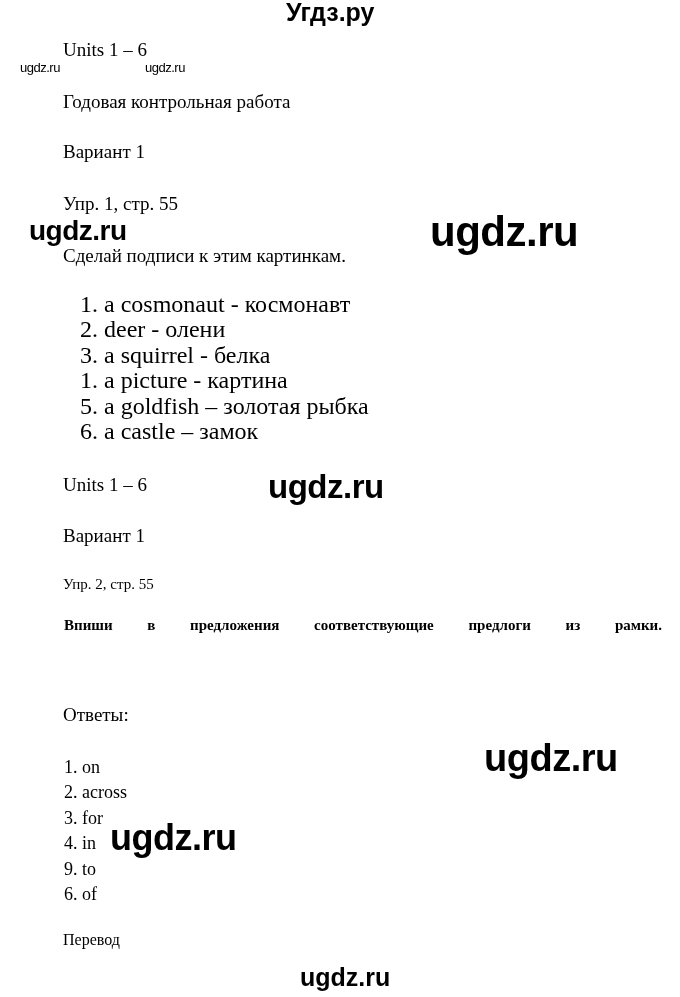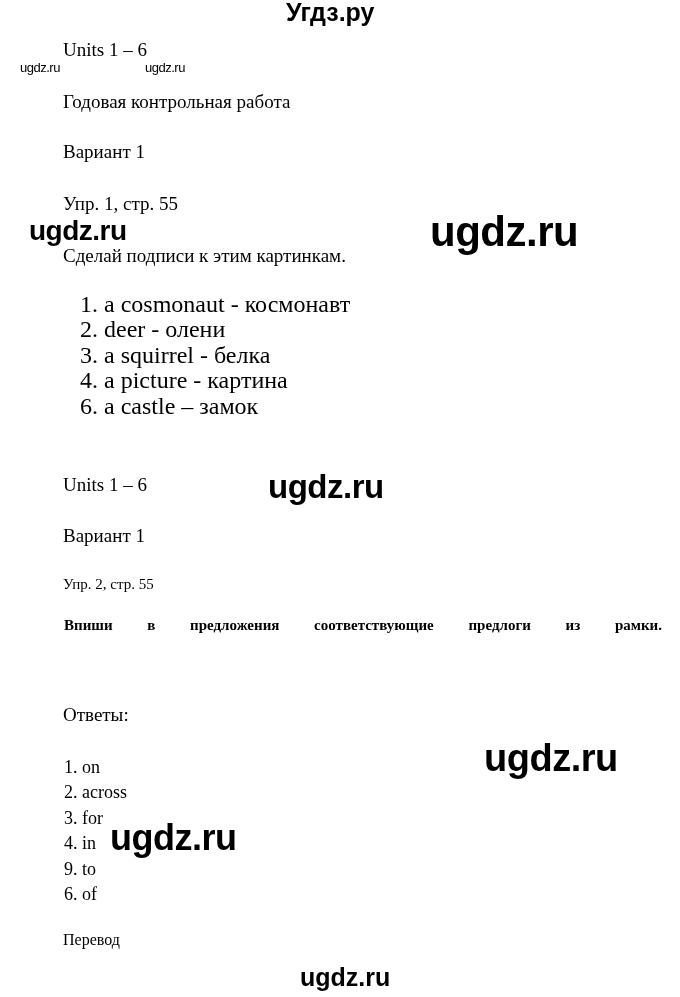--- a/index.html
+++ b/index.html
@@ -129,21 +129,22 @@
   <div class="txt bold h-units1">Units 1 – 6</div>
   <div class="txt bold h-annual">Годовая контрольная работа</div>
   <div class="txt bold h-variant1">Вариант 1</div>
   <div class="txt bold h-ex1">Упр. 1, стр. 55</div>
   <div class="txt bold h-task1">Сделай подписи к этим картинкам.</div>
 
   <ul class="list1">
     <li>1. a cosmonaut - космонавт</li>
     <li>2. deer - олени</li>
     <li>3. a squirrel - белка</li>
-    <li>4. a picture - картина</li>
+    <li>1. a picture - картина</li>
+    <li>5. a goldfish – золотая рыбка</li>
     <li>6. a castle – замок</li>
   </ul>
 
   <div class="txt bold h-units2">Units 1 – 6</div>
   <div class="txt bold h-variant2">Вариант 1</div>
   <div class="txt bold h-ex2">Упр. 2, стр. 55</div>
 
   <div class="para-just">Впиши в предложения соответствующие предлоги из рамки.</div>
 
   <div class="txt bold h-answers">Ответы:</div>

